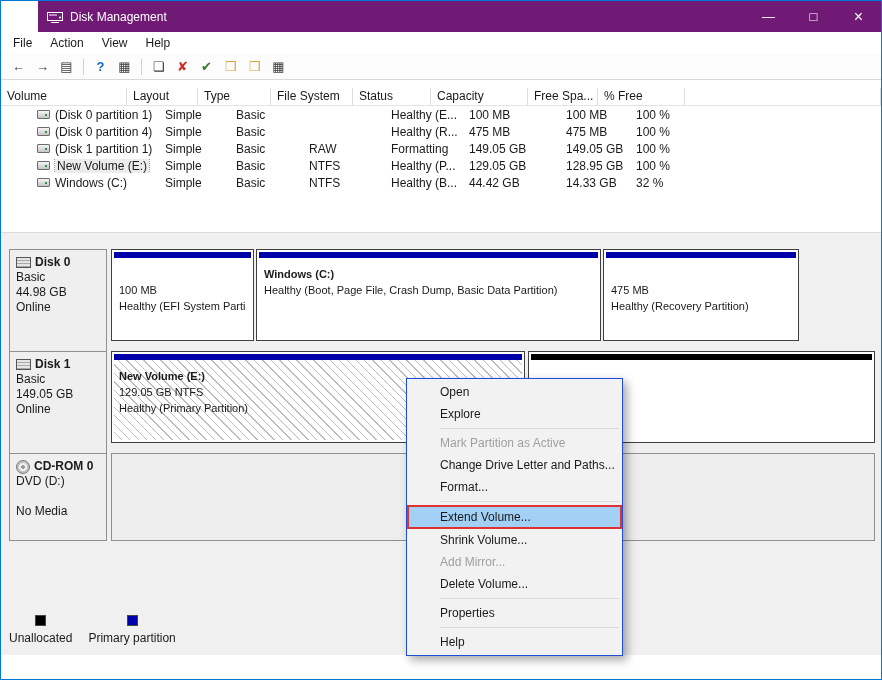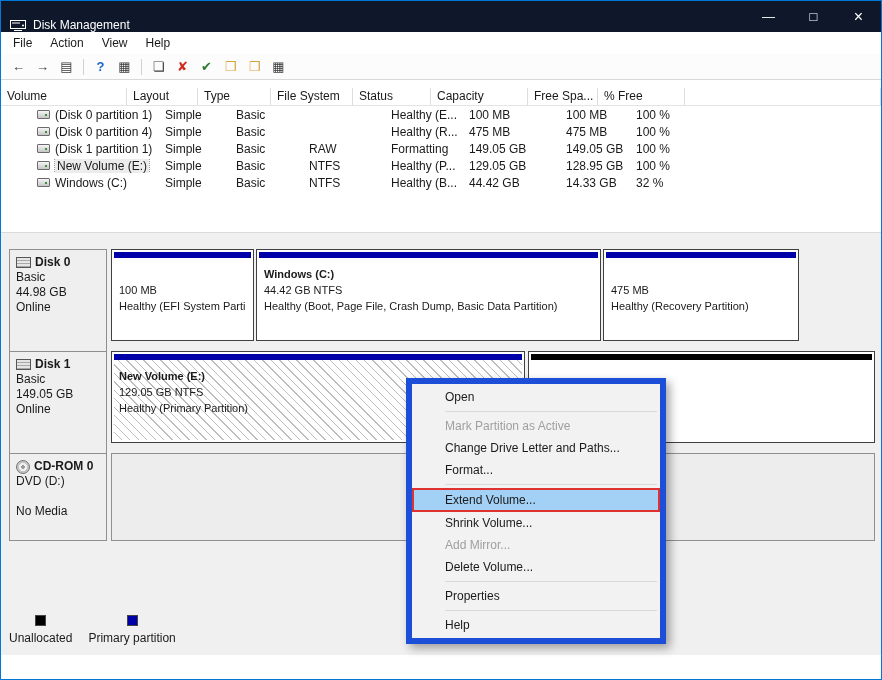--- a/index.html
+++ b/index.html
@@ -1,21 +1,21 @@
 <!DOCTYPE html>
 <html><head>
 <meta charset="utf-8">
 <style>
   * { margin:0; padding:0; box-sizing:border-box; }
   html,body { width:882px; height:680px; background:#fff; }
   body { font-family:"Liberation Sans","DejaVu Sans",sans-serif; color:#1a1a1a; }
   .window { position:relative; width:882px; height:680px; border:1px solid #0078d7; background:#fff; display:flex; flex-direction:column; overflow:hidden; }
 
   
-  .titlebar { flex:0 0 31px; background:#0f172a; color:#fff; display:flex; align-items:flex-end; }
+  .titlebar { flex:0 0 31px; background:#701a75; color:#fff; display:flex; align-items:center;margin-left:37px; }
   .app-icon { width:16px; height:14px; margin:0 7px 0 9px; flex:0 0 16px; }
   .title-text { font-size:12px; }
   .win-buttons { margin-left:auto; display:flex; height:100%; }
   .win-btn { width:45px; display:flex; align-items:center; justify-content:center; font-size:13px; color:#fff; }
   .win-btn.close-btn { font-size:16px; }
 
   
   .menubar { flex:0 0 22px; display:flex; background:#fff; font-size:12px; padding-left:3px; }
   .menu-item { padding:4px 9px 0 9px; }
 
@@ -57,21 +57,21 @@
   .hatched { background:repeating-linear-gradient(45deg, rgba(255,255,255,0) 0 5px, #bdbdbd 5px 6px); }
   .empty-box { position:absolute; border:1px solid #8f8f8f; background:#ededed; }
 
   .legend { position:absolute; left:8px; bottom:10px; display:flex; gap:16px; font-size:12px; align-items:center; }
   .legend-entry { display:flex; gap:5px; align-items:center;flex-direction:column; }
   .lg-swatch { width:11px; height:11px; border:1px solid #444; display:inline-block; }
   .sw-unalloc { background:#000; }
   .sw-primary { background:#0000a8; }
 
   
-  .context-menu { position:absolute; left:405px; top:377px; width:260px; background:#f2f2f2; border:6px solid #1d4ed8; box-shadow:4px 4px 9px rgba(0,0,0,.35); padding:2px 0; z-index:20; }
+  .context-menu { position:absolute; left:405px; top:377px; width:217px; background:#f2f2f2; border:1px solid #1d4ed8; box-shadow:4px 4px 9px rgba(0,0,0,.35); padding:2px 0; z-index:20; }
   .cm-item { height:22px; line-height:22px; padding-left:33px; font-size:12px; color:#1a1a1a; white-space:nowrap; }
   .cm-item.disabled { color:#9f9f9f; }
   .cm-item.highlight { height:24px; line-height:20px; background:#a3d0f5; border:2px solid #e03131; padding-left:31px; }
   .cm-sep { height:1px; background:#d9d9d9; margin:3px 3px 3px 33px; }
 
   .statusbar { flex:0 0 24px; background:#fff; }
 </style>
 </head>
 <body>
 
@@ -220,21 +220,20 @@
       <div class="part-body">
         <div class="pl">&nbsp;</div>
         <div class="pl">100 MB</div>
         <div class="pl">Healthy (EFI System Parti</div>
       </div>
     </div>
     <div class="part" style="top:16px; left:255px; width:345px;">
       <div class="part-bar"></div>
       <div class="part-body">
         <div class="pl p-name">Windows (C:)</div>
-        <div class="pl">44.42 GB NTFS</div>
         <div class="pl">Healthy (Boot, Page File, Crash Dump, Basic Data Partition)</div>
       </div>
     </div>
     <div class="part" style="top:16px; left:602px; width:196px;">
       <div class="part-bar"></div>
       <div class="part-body">
         <div class="pl">&nbsp;</div>
         <div class="pl">475 MB</div>
         <div class="pl">Healthy (Recovery Partition)</div>
       </div>
@@ -281,20 +280,21 @@
         <span class="lg-swatch sw-primary"></span>
         <span>Primary partition</span>
       </div>
     </div>
   </div>
 
   <div class="statusbar"></div>
 
   <div class="context-menu">
     <div class="cm-item">Open</div>
+    <div class="cm-item">Explore</div>
     <div class="cm-sep"></div>
     <div class="cm-item disabled">Mark Partition as Active</div>
     <div class="cm-item">Change Drive Letter and Paths...</div>
     <div class="cm-item">Format...</div>
     <div class="cm-sep"></div>
     <div class="cm-item highlight">Extend Volume...</div>
     <div class="cm-item">Shrink Volume...</div>
     <div class="cm-item disabled">Add Mirror...</div>
     <div class="cm-item">Delete Volume...</div>
     <div class="cm-sep"></div>

